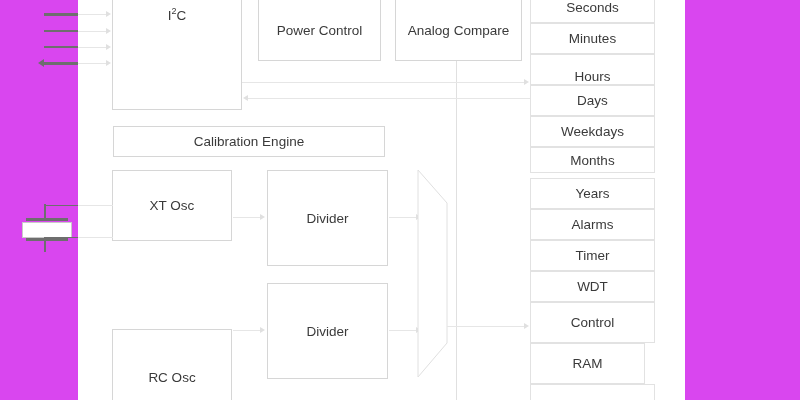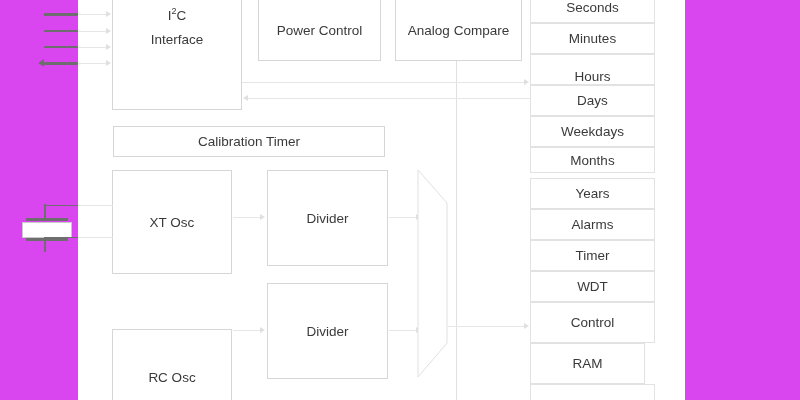--- a/index.html
+++ b/index.html
@@ -150,45 +150,44 @@
     <div class="hline" style="left:0px; top:31px; width:29px;"></div>
     <div class="arrow-r" style="left:28px; top:27.5px;"></div>
     <div class="hline" style="left:0px; top:47px; width:29px;"></div>
     <div class="arrow-r" style="left:28px; top:43.5px;"></div>
     <div class="hline" style="left:0px; top:63px; width:29px;"></div>
     <div class="arrow-r" style="left:28px; top:59.5px;"></div>
 
     <div class="blk i2c" style="left:34px; top:-8px; width:130px; height:118px;">
       <div style="padding-top:10px;">
         <span class="lbl"><span>I</span><sup style="font-size:9px;">2</sup><span>C</span></span>
-        <span class="lbl">Interface</span>
       </div>
     </div>
 
     <div class="blk top" style="left:180px; top:-14px; width:123px; height:75px;">
       <span class="lbl" style="padding-top:14px;">Power Control</span>
     </div>
 
     <div class="blk top" style="left:317px; top:-14px; width:127px; height:75px;">
       <span class="lbl" style="padding-top:14px;">Analog Compare</span>
     </div>
 
     <div class="vline" style="left:378px; top:61px; height:339px;"></div>
 
     <div class="hline" style="left:164px; top:82px; width:283px;"></div>
     <div class="arrow-r" style="left:446px; top:78.5px;"></div>
 
     <div class="hline" style="left:170px; top:98px; width:282px;"></div>
     <div class="arrow-l" style="left:165px; top:94.5px;"></div>
 
     <div class="blk center" style="left:35px; top:126px; width:272px; height:31px;">
-      <span class="lbl">Calibration Timer</span>
-    </div>
-
-    <div class="blk center" style="left:34px; top:170px; width:120px; height:104px;">
+      <span class="lbl">Calibration Engine</span>
+    </div>
+
+    <div class="blk center" style="left:34px; top:170px; width:120px; height:71px;">
       <span class="lbl">XT Osc</span>
     </div>
 
     <div class="hline" style="left:0px; top:205px; width:35px;"></div>
     <div class="hline" style="left:0px; top:237px; width:35px;"></div>
 
     <div class="hline" style="left:155px; top:217px; width:28px;"></div>
     <div class="arrow-r" style="left:182px; top:213.5px;"></div>
 
     <div class="blk center" style="left:189px; top:170px; width:121px; height:96px;">

